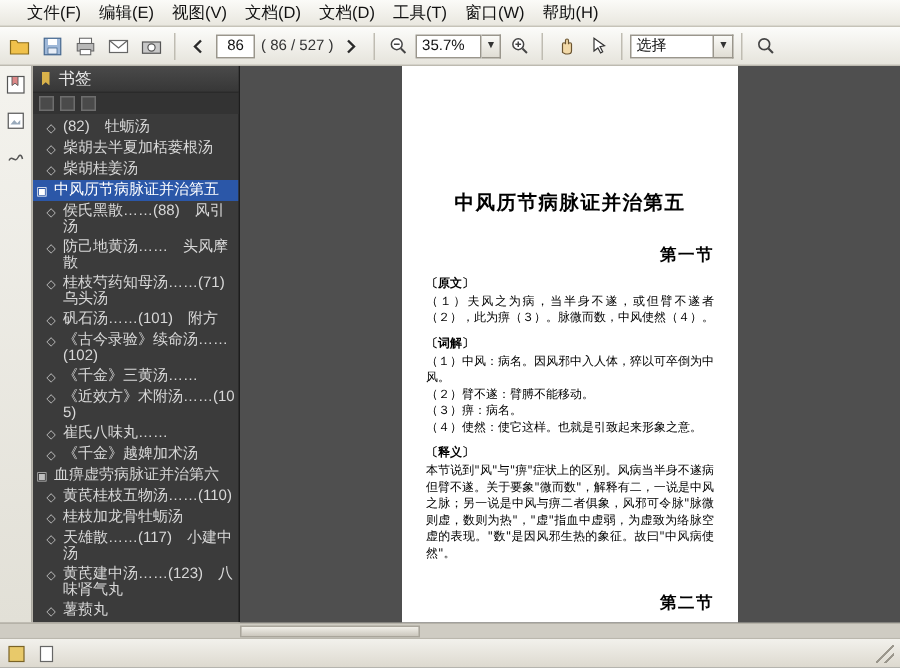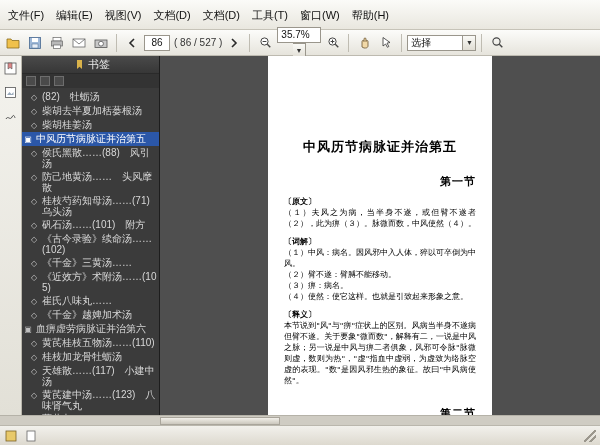--- a/index.html
+++ b/index.html
@@ -11,25 +11,25 @@
     background: #d4d0c8;
   }
   #app {
     width: 600px; height: 445px;
     display: flex; flex-direction: column;
     background: #f0efe9;
   }
 
   
   .menubar {
-    height: 30px;
+    height: 18px;
     background: linear-gradient(#fbfbf8, #e9e7df);
     border-bottom: 1px solid #c6c3b8;
     display: flex; align-items: center;
-    padding-left: 2px;
+    padding-left: 12px;
     font-size: 11px;
     color: #111;
     flex: none;
   }
   .menubar .mi {
     padding: 1px 6px;
     white-space: nowrap;
     line-height: 14px;
   }
 
@@ -70,21 +70,21 @@
     width: 44px; height: 16px;
     border: 1px solid #9a968c;
     background: #fff;
     font-size: 10px;
     line-height: 14px;
     text-align: left;
     padding-left: 3px;
     color: #111;
     position: relative;
   }
-  .zoomwrap { display: flex; align-items: center; flex-direction: column; }
+  .zoomwrap { display: flex; align-items: center; }
   .zoom-arrow {
     width: 13px; height: 16px;
     border: 1px solid #9a968c;
     border-left: none;
     background: linear-gradient(#fafaf7,#e0ddd4);
     display: flex; align-items: center; justify-content: center;
     font-size: 7px; color: #333;
   }
   .selbox {
     width: 56px; height: 16px;
@@ -133,21 +133,20 @@
   .bm-header {
     height: 18px;
     background: linear-gradient(#4a4a4a,#373737);
     color: #e8e8e8;
     font-size: 11px;
     display: flex; align-items: center;
     padding-left: 4px;
     gap: 4px;
     border-bottom: 1px solid #2a2a2a;
     flex: none;
-    justify-content: center;
   }
   .bm-toolrow {
     height: 14px;
     background: #333;
     display: flex; align-items: center;
     gap: 4px;
     padding-left: 4px;
     flex: none;
   }
   .bm-tool {

